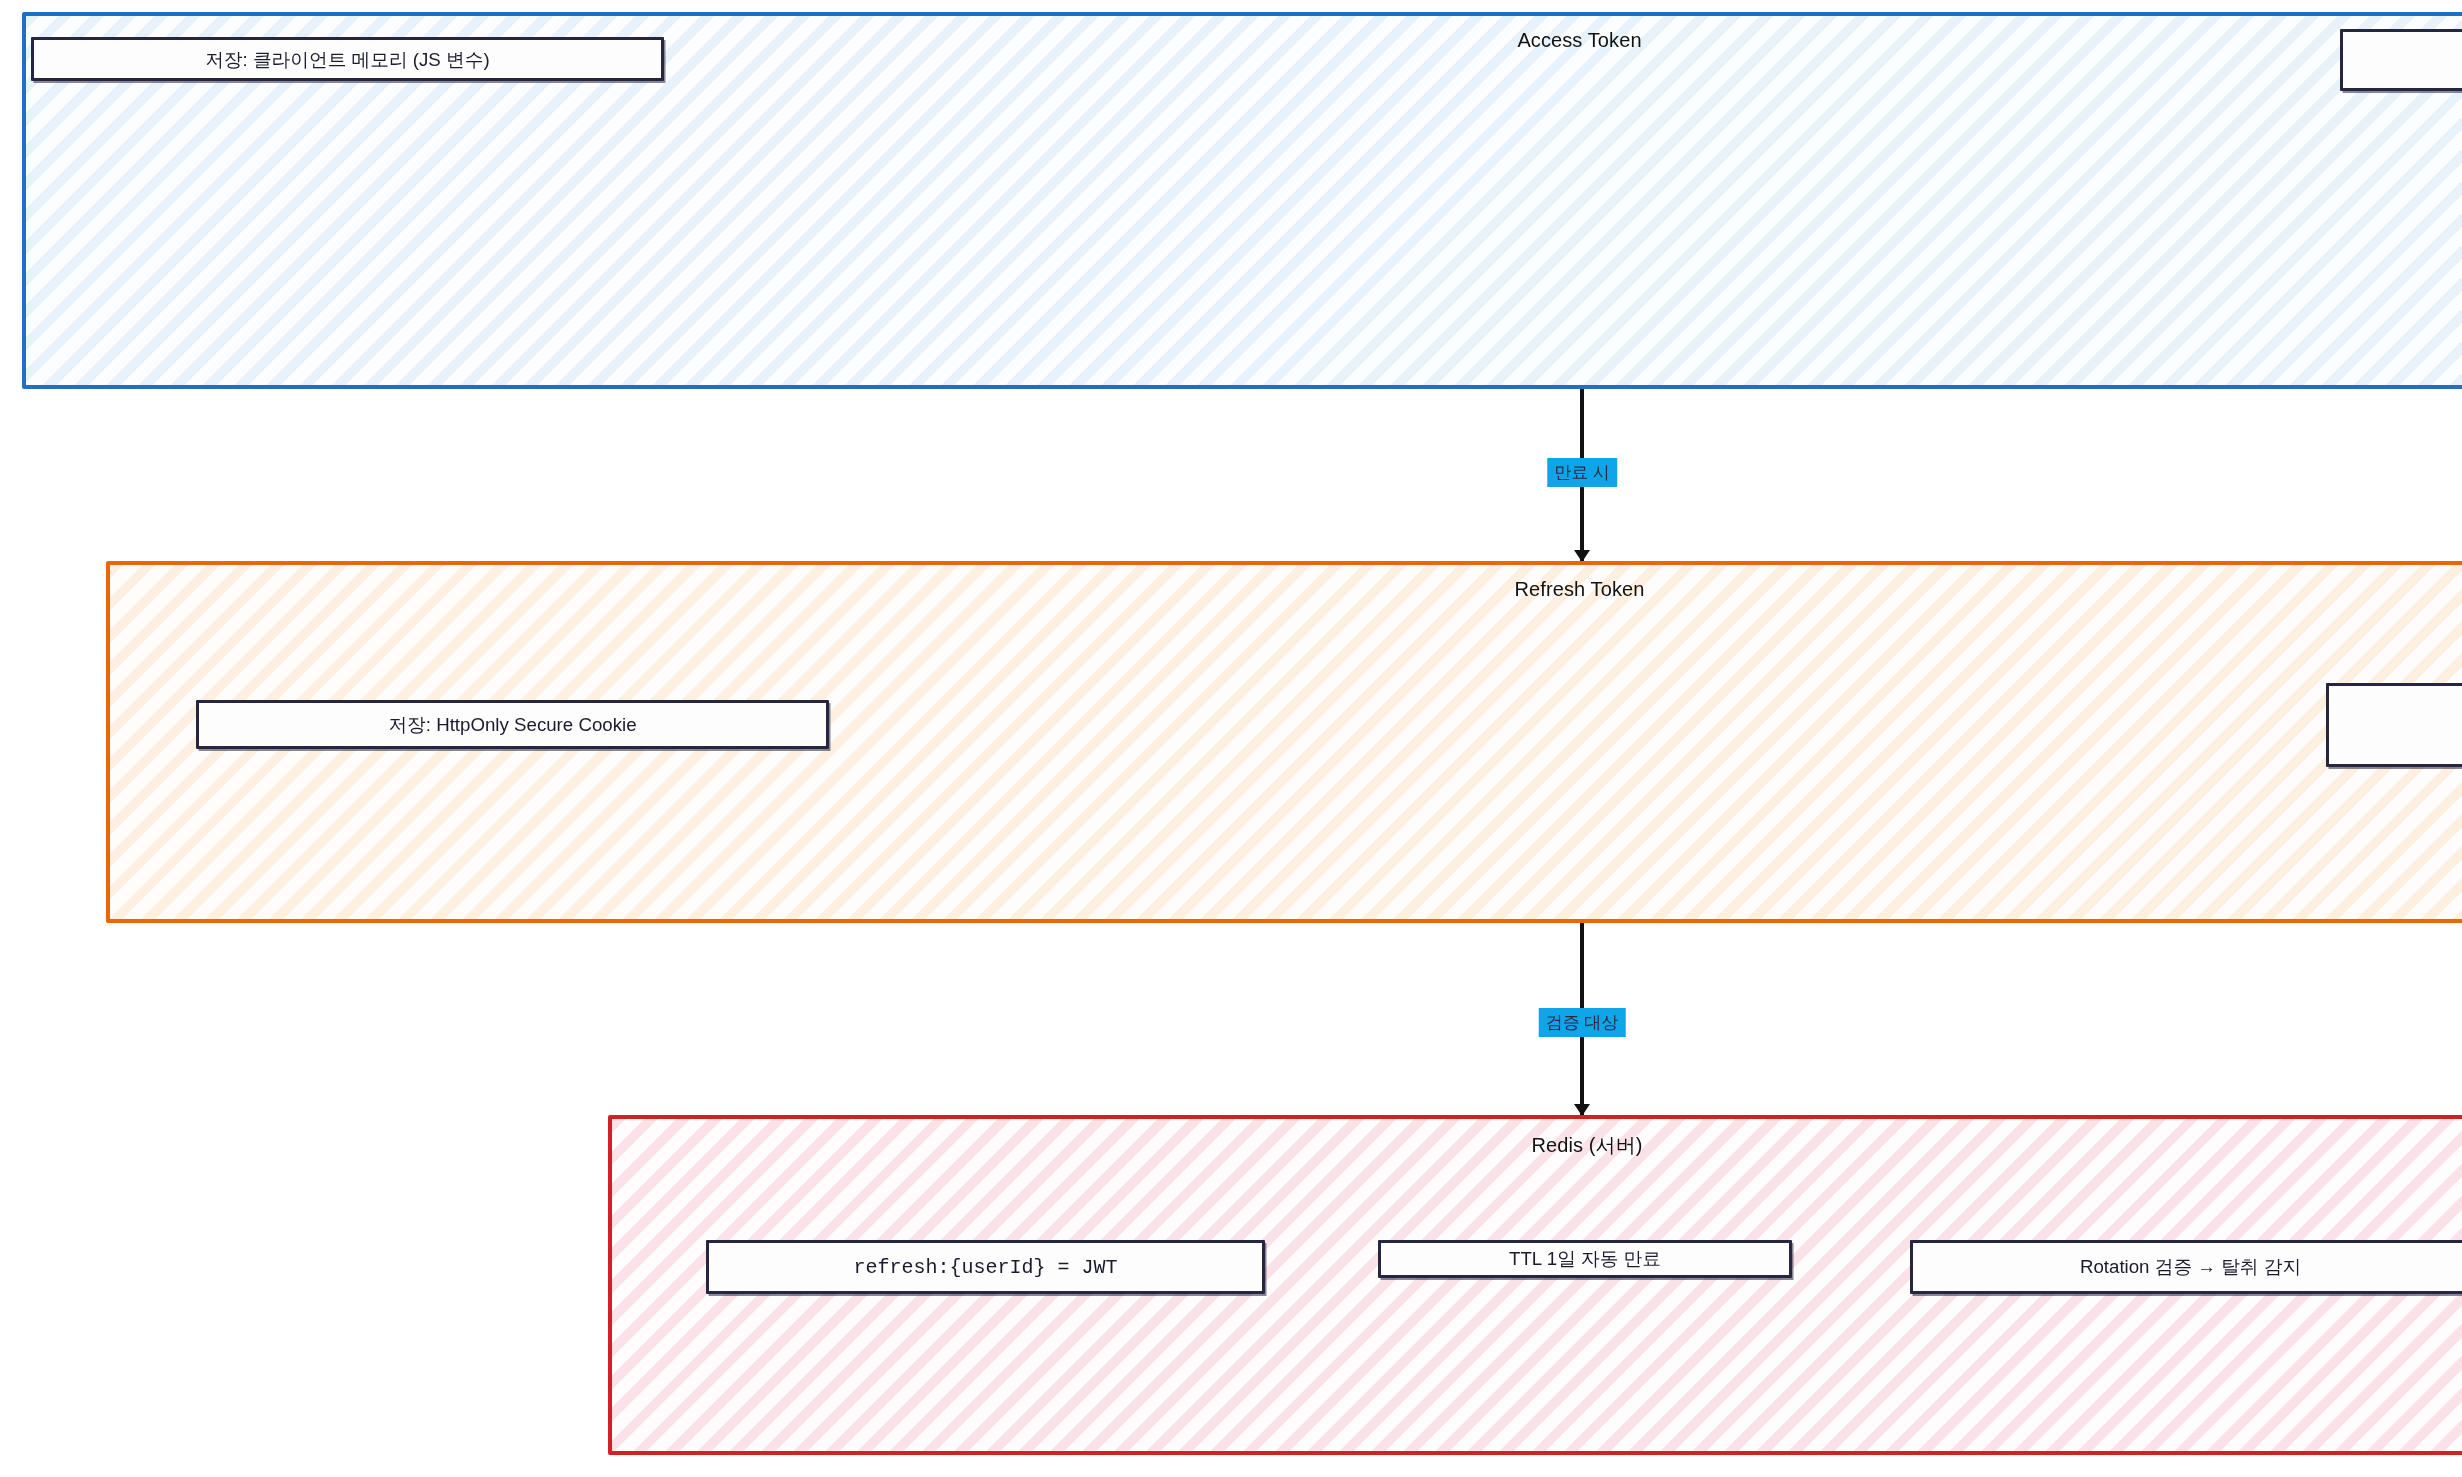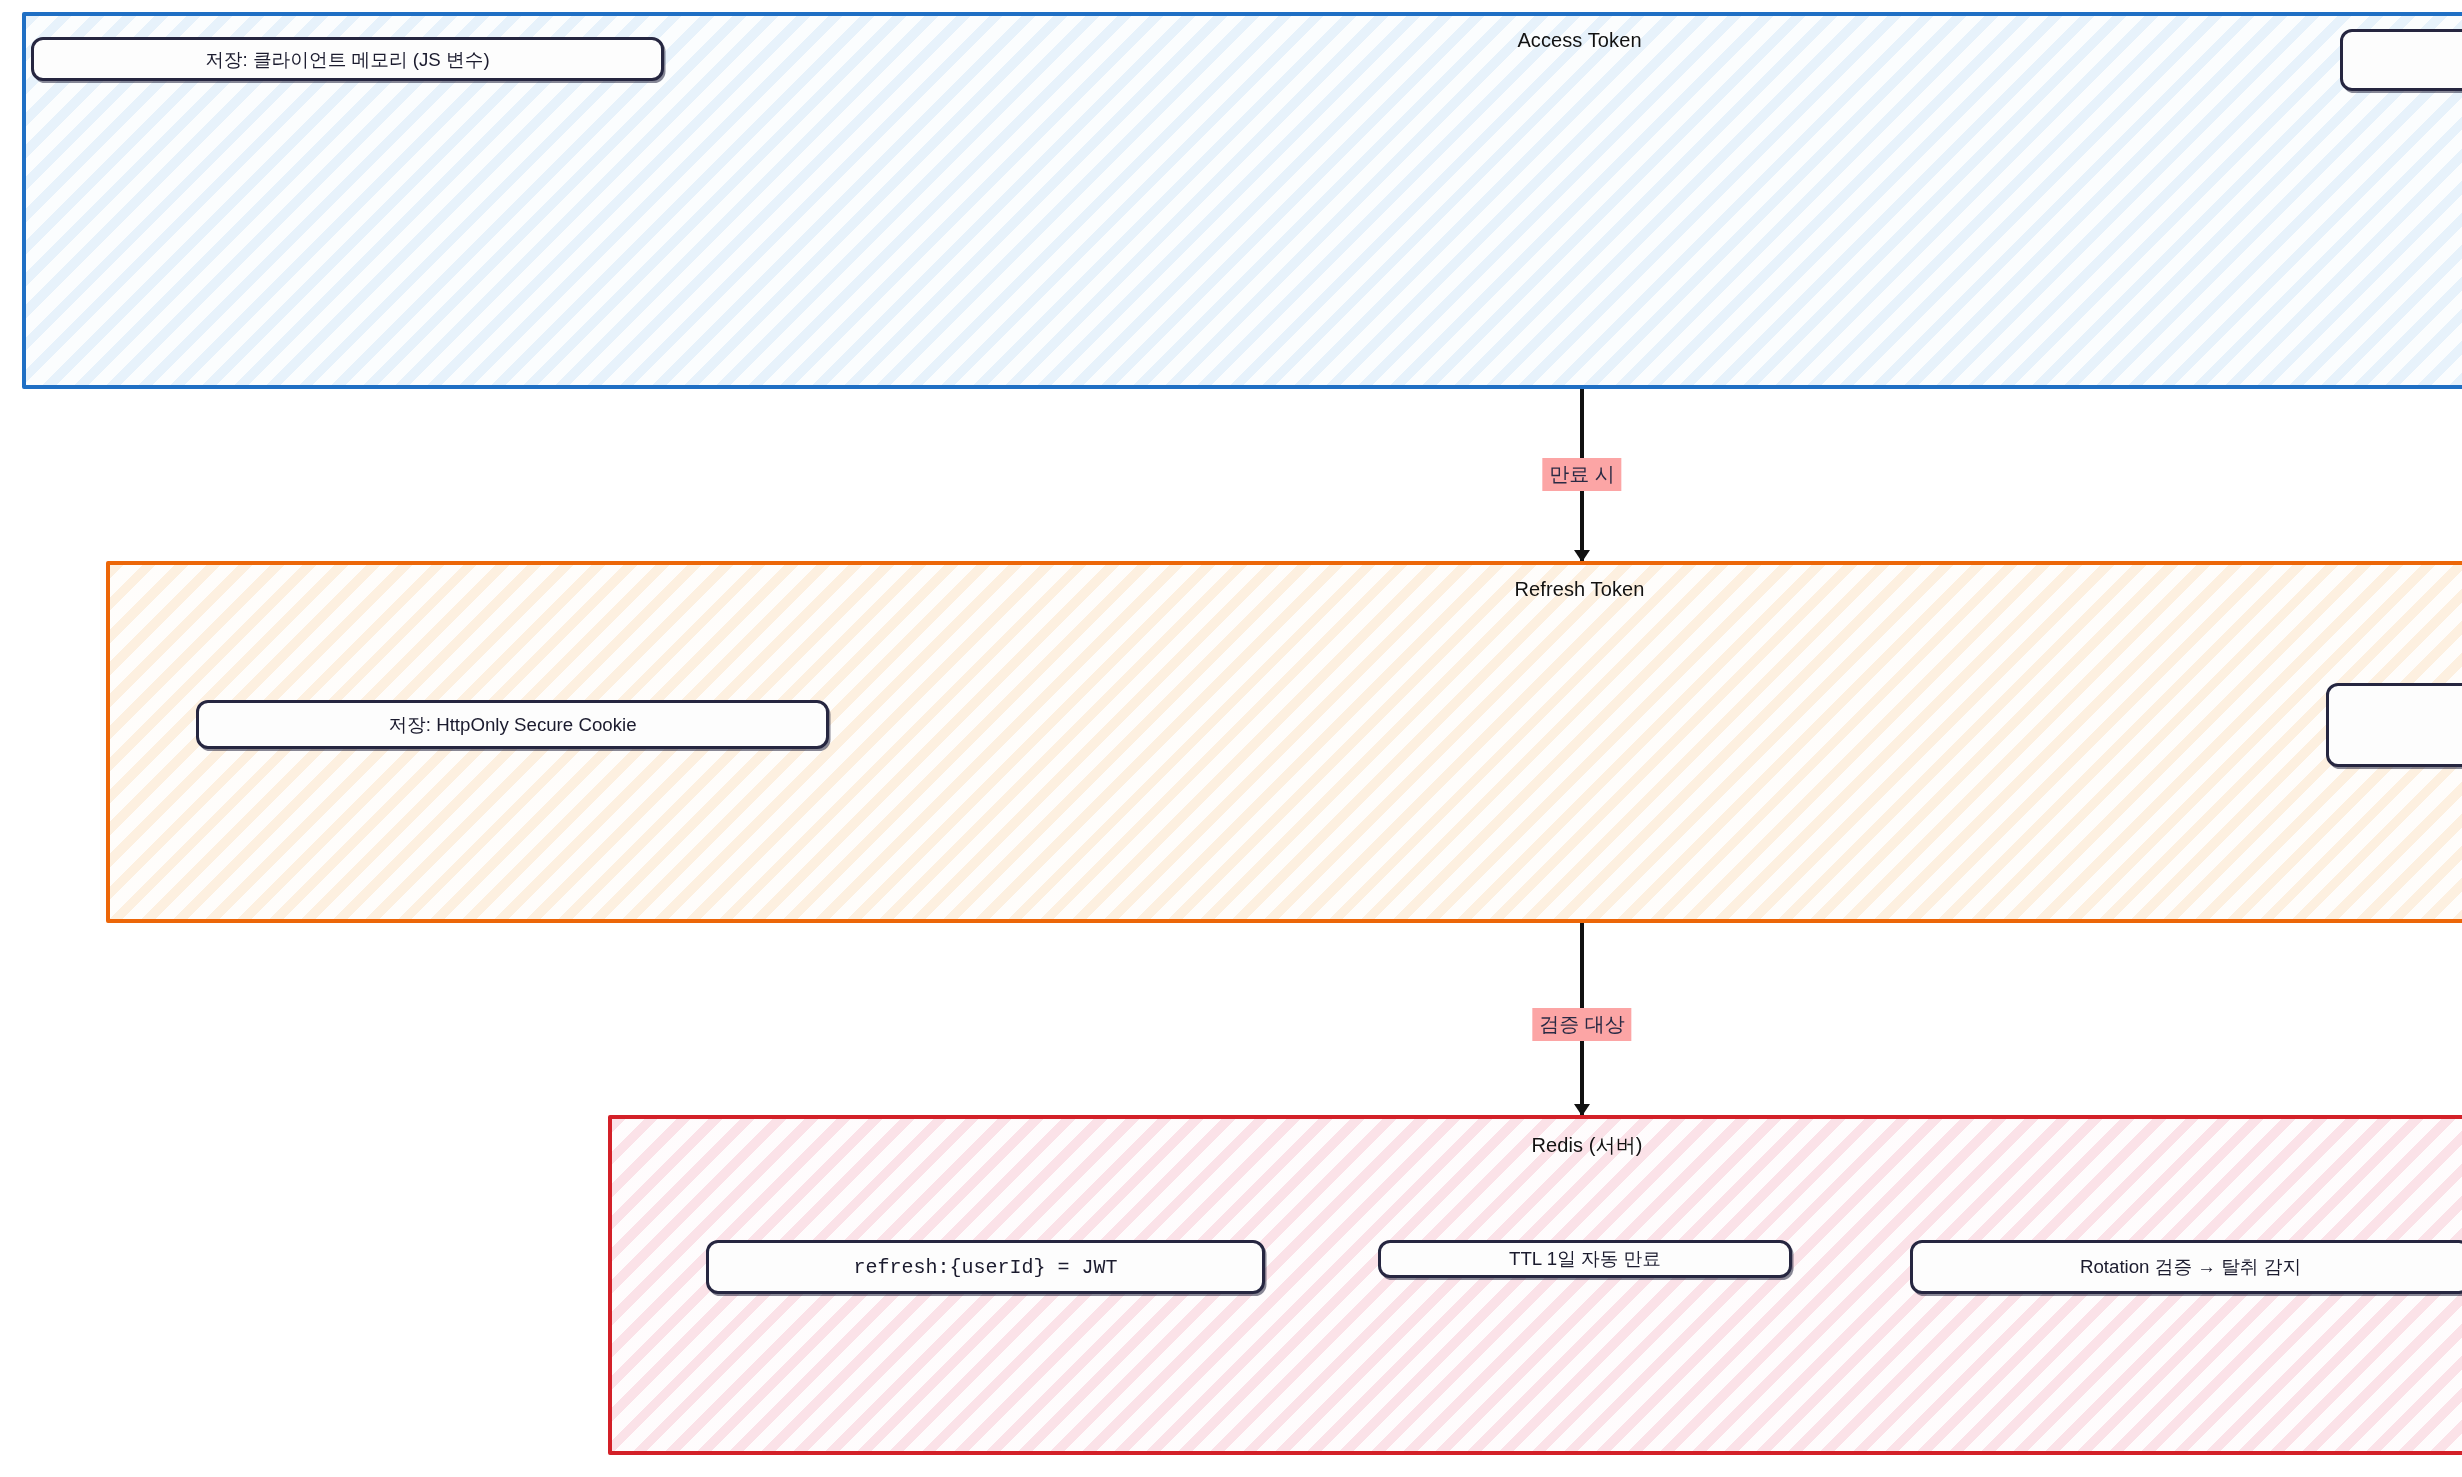--- a/index.html
+++ b/index.html
@@ -61,21 +61,21 @@
         rgba(255,255,255,.9) 9.8px,
         rgba(255,255,255,.9) 22.7px);
   }
 
   
   .node{
     position:absolute;
     box-sizing:border-box;
     background:#fdfdfd;
     border:3.4px solid #262640;
-    border-radius:12px;
+    border-radius:1px;
     display:flex;
     align-items:center;
     justify-content:center;
     text-align:center;
     color:#1b1b2e;
     font-size:18.7px;
     line-height:1.45;
     padding:0 12.8px;
     box-shadow:2px 2.5px 0 -0.5px rgba(38,38,64,.55);
   }
@@ -88,23 +88,23 @@
   .mono{font-family:"Liberation Mono","DejaVu Sans Mono",monospace;font-size:20px;}
 
   
   .edge{
     position:absolute;
     width:4.4px;
     background:#111111;
   }
   .edge-label{
     position:absolute;
-    background:#fca5a5;
+    background:#0ea5e9;
     color:#2a2a44;
-    font-size:20px;
+    font-size:17px;
     padding:3px 6.9px;
     white-space:nowrap;
     transform:translateX(-50%);
   }
   .arrowhead{
     position:absolute;
     width:0;height:0;
     border-left:8.4px solid transparent;
     border-right:8.4px solid transparent;
     border-top:12.8px solid #111111;

